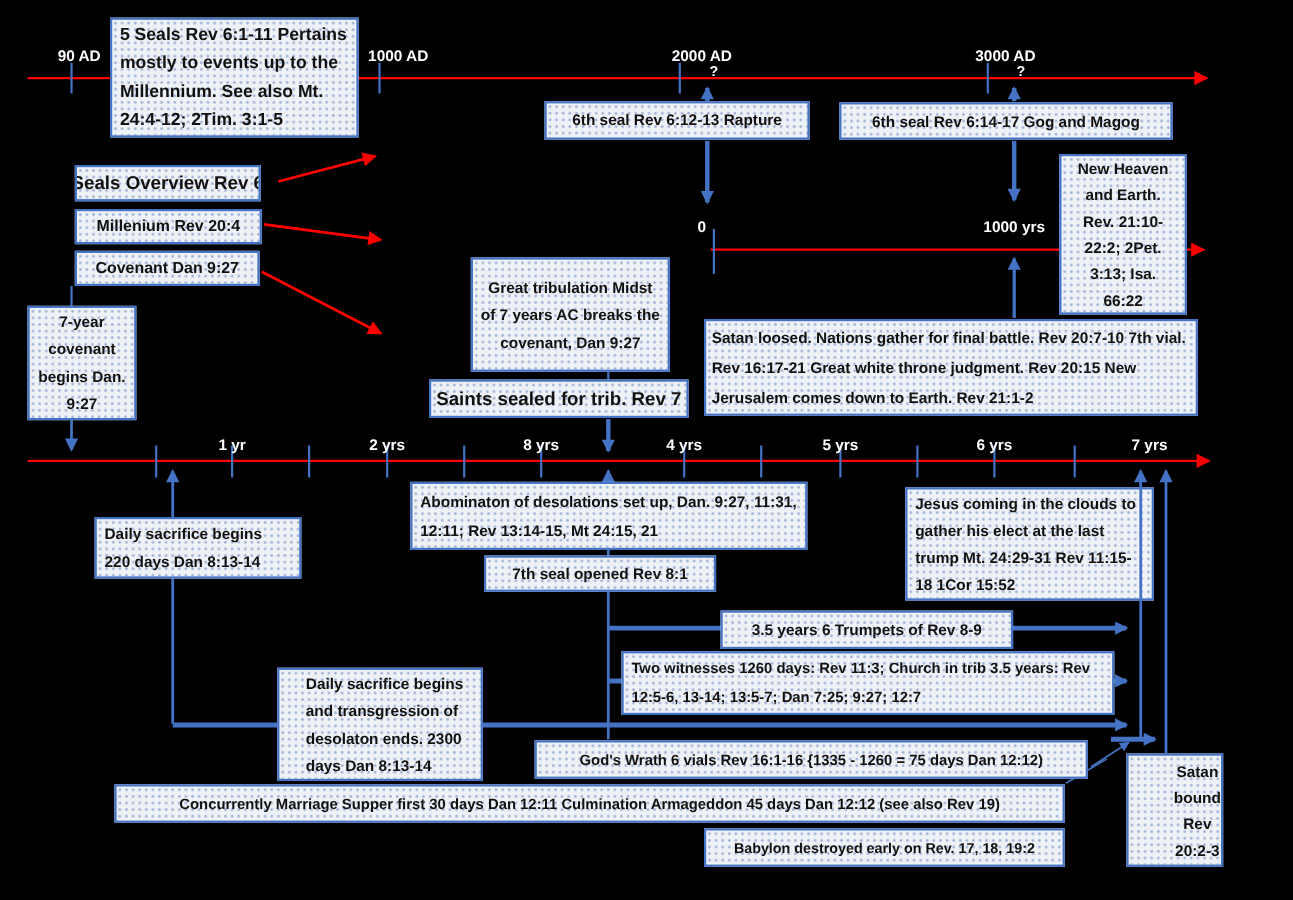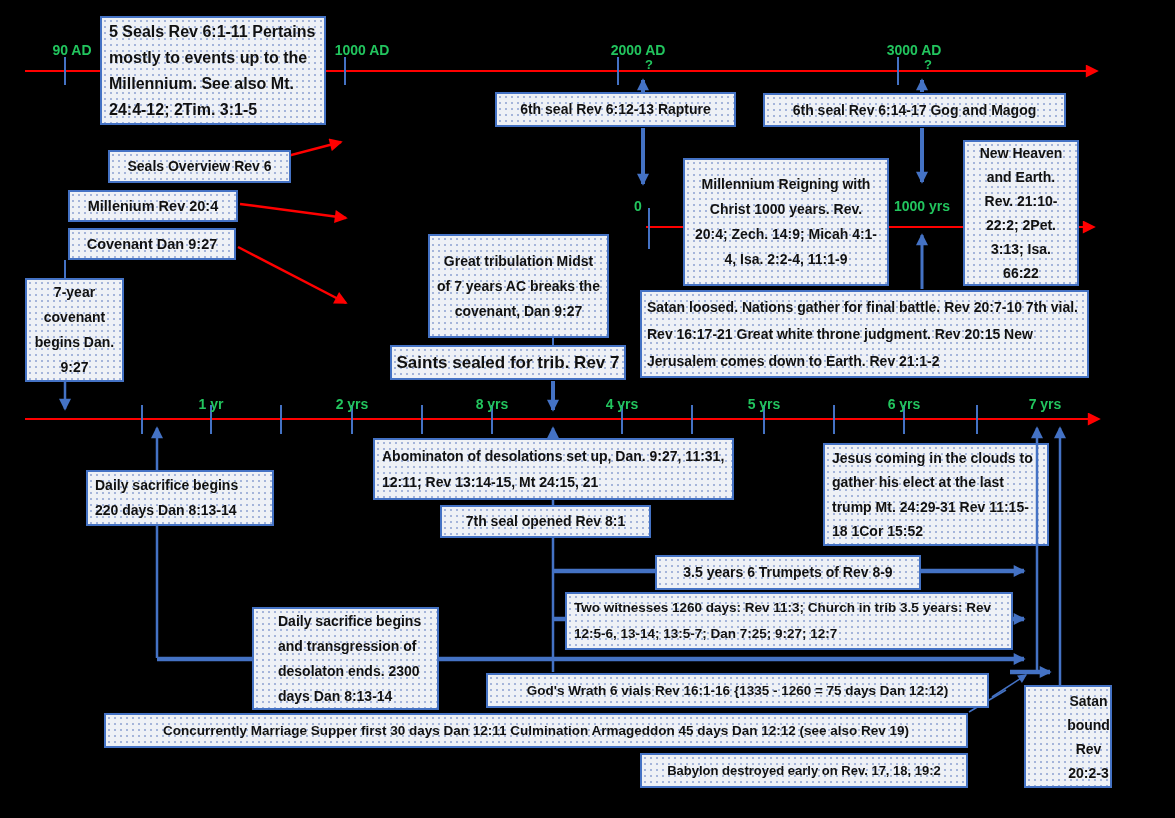--- a/index.html
+++ b/index.html
@@ -18,21 +18,21 @@
     background-size:6px 6px;
     color:#111;font-weight:bold;font-size:14px;line-height:25px;
     display:flex;align-items:center;overflow:hidden;
     padding:2px 7px;
   }
   .box.c{justify-content:center;text-align:center;}
   .box.l{justify-content:flex-start;text-align:left;}
   .box.nw{white-space:nowrap;justify-content:center;text-align:center;}
   .tl-label{
     position:absolute;z-index:4;transform:translateX(-50%);
-    color:#22c55e;font-weight:bold;font-size:14px;white-space:nowrap;
+    color:#ffffff;font-weight:bold;font-size:14px;white-space:nowrap;
   }
   .qmark{font-size:13px;}
 </style>
 </head>
 <body>
 
 <div id="canvas">
 
   <svg id="lines-under" class="layer" width="1175" height="818">
     <defs>
@@ -112,29 +112,28 @@
   <div class="tl-label" style="left:764px;top:396px;">5 yrs</div>
   <div class="tl-label" style="left:904px;top:396px;">6 yrs</div>
   <div class="tl-label" style="left:1045px;top:396px;">7 yrs</div>
 
   <div class="box l" style="left:100px;top:16px;width:226px;height:109px;font-size:16px;line-height:26px;">5 Seals Rev 6:1-11 Pertains mostly to events up to the Millennium.  See also Mt. 24:4-12; 2Tim. 3:1-5</div>
 
   <div class="box nw" style="left:495px;top:92px;width:241px;height:35px;">6th seal Rev 6:12-13 Rapture</div>
 
   <div class="box nw" style="left:763px;top:93px;width:303px;height:34px;">6th seal Rev 6:14-17 Gog and Magog</div>
 
-  <div class="box nw" style="left:68px;top:150px;width:183px;height:33px;font-size:14px;margin-left:40px;">Seals Overview Rev 6</div>
+  <div class="box nw" style="left:68px;top:150px;width:169px;height:33px;font-size:17px;">Seals Overview Rev 6</div>
 
   <div class="box nw" style="left:68px;top:190px;width:170px;height:32px;font-size:14.5px;">Millenium  Rev 20:4</div>
 
   <div class="box nw" style="left:68px;top:228px;width:168px;height:32px;font-size:14.5px;text-align:center;">Covenant Dan 9:27</div>
 
   <div class="box c" style="left:25px;top:278px;width:99px;height:104px;">7-year covenant begins Dan. 9:27</div>
 
-  <div class="box c" style="left:683px;top:158px;width:206px;height:128px;">Millennium Reigning with Christ 1000 years. Rev. 20:4; Zech. 14:9; Micah 4:1-4, Isa. 2:2-4, 11:1-9</div>
 
   <div class="box c" style="left:963px;top:140px;width:116px;height:146px;line-height:24px;">New Heaven and Earth. Rev. 21:10-22:2; 2Pet. 3:13; Isa. 66:22</div>
 
   <div class="box c" style="left:428px;top:234px;width:181px;height:104px;">Great tribulation Midst of 7 years AC breaks the covenant, Dan 9:27</div>
 
   <div class="box nw" style="left:390px;top:345px;width:236px;height:35px;font-size:17px;">Saints sealed for trib. Rev 7</div>
 
   <div class="box l" style="left:640px;top:290px;width:449px;height:88px;font-size:14px;line-height:27px;padding:2px 5px;">Satan loosed. Nations gather for final battle. Rev 20:7-10 7th vial. Rev 16:17-21 Great white throne judgment.  Rev 20:15 New Jerusalem comes down to Earth. Rev 21:1-2</div>
 
   <div class="box l" style="left:373px;top:438px;width:361px;height:62px;line-height:26px;">Abominaton of desolations set up, Dan. 9:27, 11:31, 12:11; Rev 13:14-15, Mt 24:15, 21</div>

